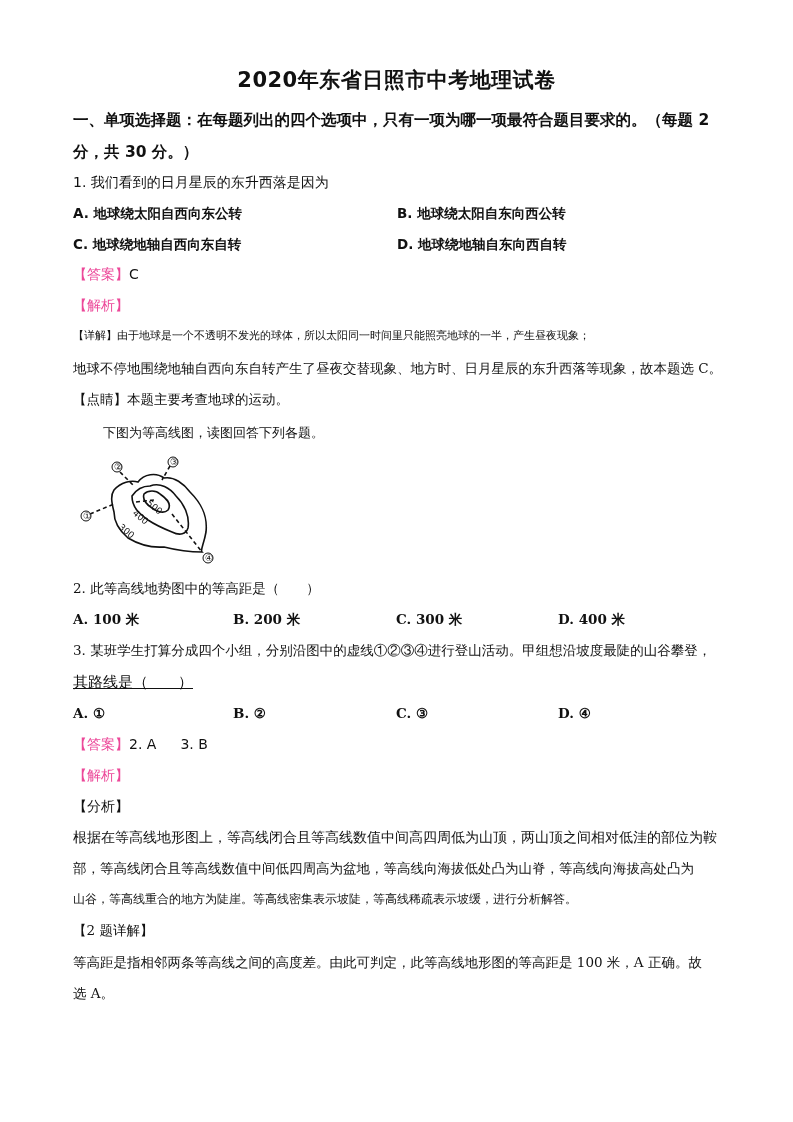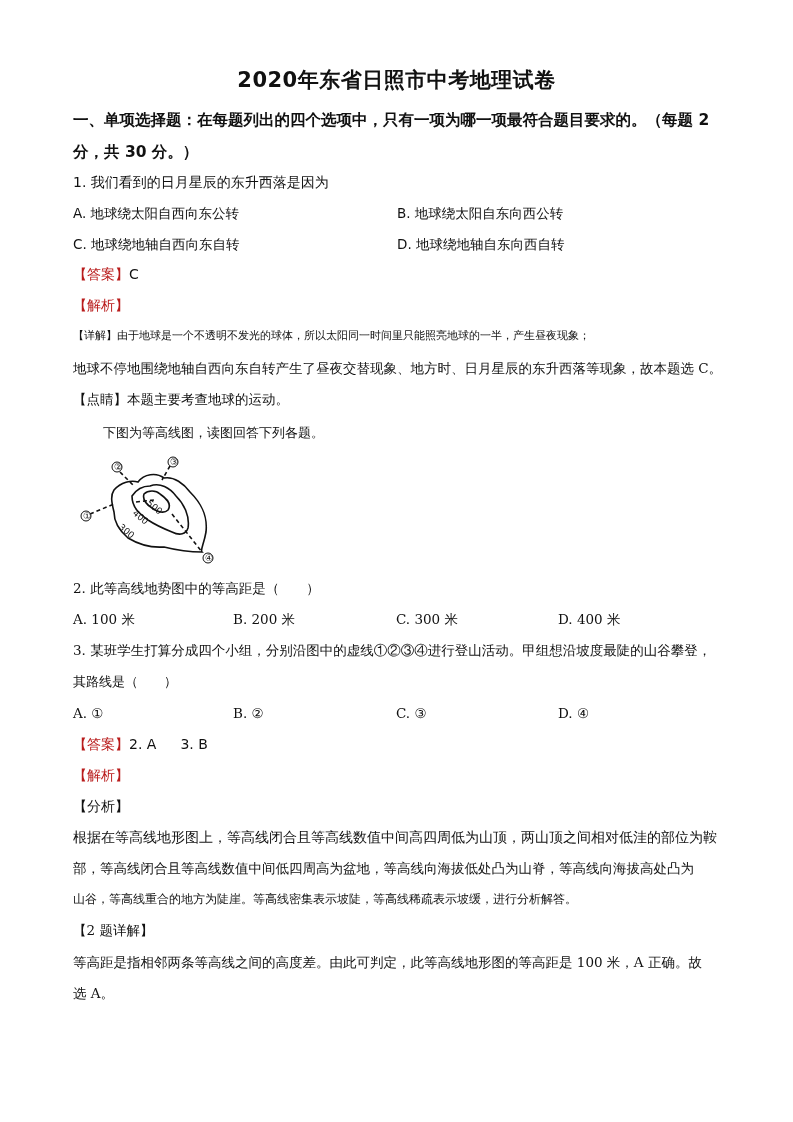--- a/index.html
+++ b/index.html
@@ -10,22 +10,22 @@
   }
   .page { position: absolute; left: 0; top: 0; width: 793px; height: 938px; }
   .title {
     position: absolute; left: 0; width: 793px; top: 66px;
     text-align: center; font-size: 21px; font-weight: bold; letter-spacing: 0.5px;
     font-family: "DejaVu Sans", "Liberation Sans", sans-serif;
   }
   .line { position: absolute; left: 73px; font-size: 14px; white-space: nowrap; }
   .section-head { font-weight: bold; font-size: 15.5px; font-family: "DejaVu Sans", sans-serif; }
   .sans { font-family: "DejaVu Sans", "Liberation Sans", sans-serif; }
-  .tag { color: #b91c1c; }
-  .opt { position: absolute; font-size: 13.5px; white-space: nowrap; }
+  .tag { color: #ec4899; }
+  .opt { position: absolute; font-size: 13.5px; white-space: nowrap; font-weight: bold; }
   .figure { position: absolute; left: 76px; top: 452px; width: 145px; height: 115px; }
 </style>
 </head>
 <body>
 
 <div class="page">
 
   <div class="title">2020年东省日照市中考地理试卷</div>
 
   <div class="line section-head" style="top:110px;">一、单项选择题：在每题列出的四个选项中，只有一项为哪一项最符合题目要求的。（每题 2</div>
@@ -103,21 +103,21 @@
     <span>B.</span> <span>200 米</span>
   </div>
   <div class="opt" style="left:396px; top:611px;">
     <span>C.</span> <span>300 米</span>
   </div>
   <div class="opt" style="left:558px; top:611px;">
     <span>D.</span> <span>400 米</span>
   </div>
 
   <div class="line" style="top:642px; font-size:13.5px;">3. 某班学生打算分成四个小组，分别沿图中的虚线①②③④进行登山活动。甲组想沿坡度最陡的山谷攀登，</div>
-  <div class="line" style="top:673px; font-size:13px;">其路线是（　　）</div>
+  <div class="line" style="top:673px; font-size:15px;text-decoration:underline;">其路线是（　　）</div>
   <div class="opt" style="left:73px; top:705px;">
     <span>A.</span> <span>①</span>
   </div>
   <div class="opt" style="left:233px; top:705px;">
     <span>B.</span> <span>②</span>
   </div>
   <div class="opt" style="left:396px; top:705px;">
     <span>C.</span> <span>③</span>
   </div>
   <div class="opt" style="left:558px; top:705px;">

